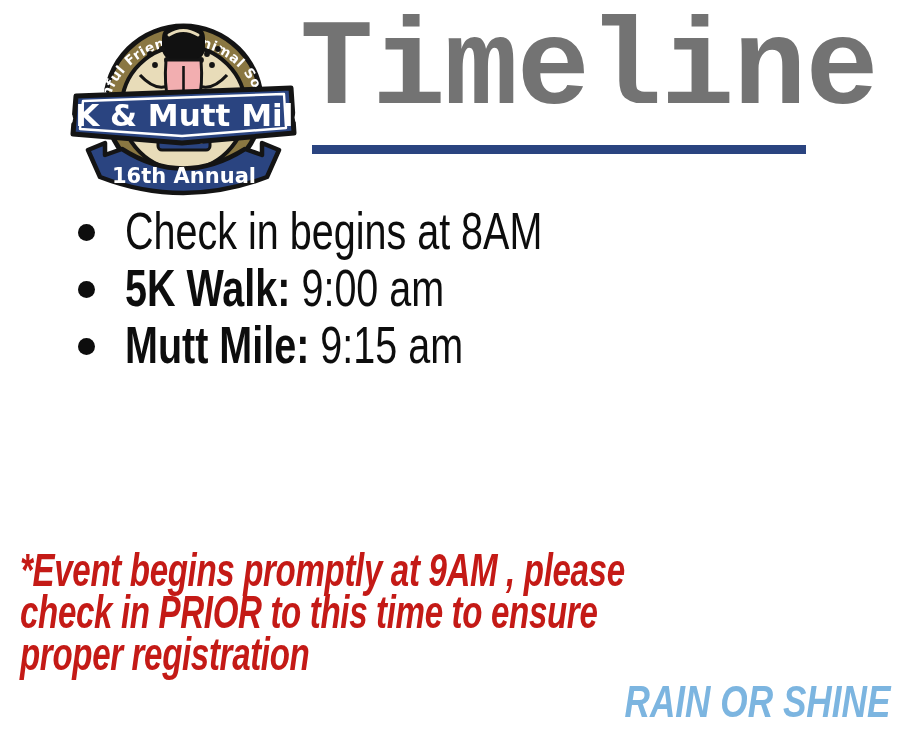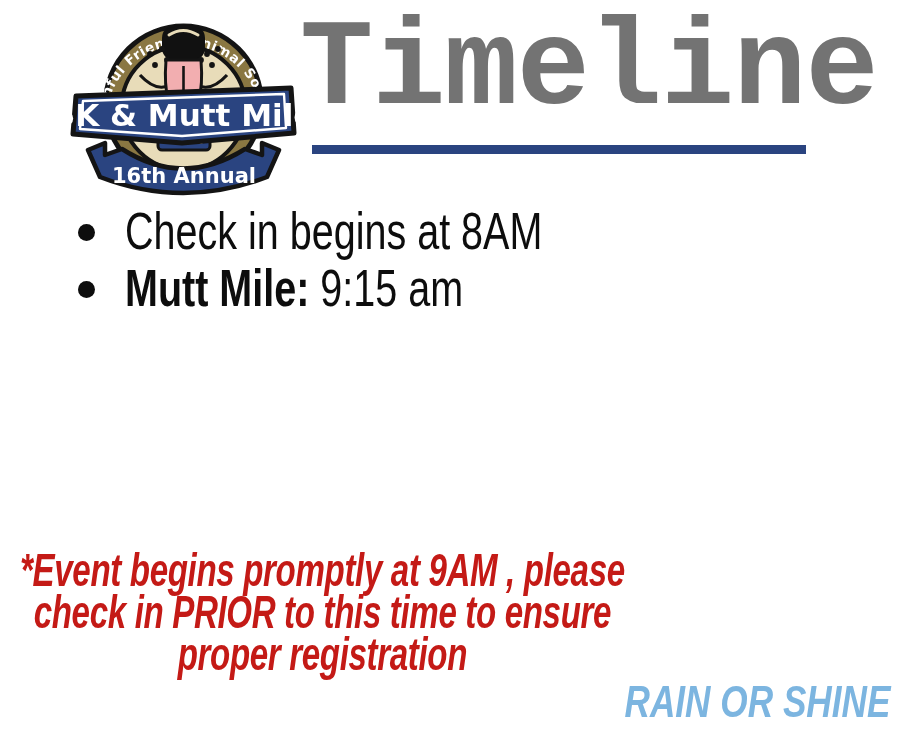--- a/index.html
+++ b/index.html
@@ -105,21 +105,20 @@
   .item-text .lbl { font-weight: bold; }
   .item-text .val { font-weight: normal; }
   .item-text.em { font-style: italic; font-weight: bold; }
 
   
   .notice {
     position: absolute;
     left: 20px;
     top: 549px;
     width: 840px;
-    text-align: center;
   }
   .notice-line {
     font-family: "Liberation Sans Narrow", "Liberation Sans", sans-serif;
     font-weight: bold;
     font-style: italic;
     font-size: 46px;
     line-height: 42px;
     color: #c41a16;
     transform: scaleX(0.72);
     transform-origin: left center;
@@ -203,20 +202,24 @@
     </div>
   </div>
 
   <ul class="timeline-list">
     <li class="timeline-item">
       <span class="bullet"></span>
       <span class="item-text"><span class="val">Check in begins at 8AM</span><span class="val"></span></span>
     </li>
     <li class="timeline-item">
       <span class="bullet"></span>
+      <span class="item-text"><span class="lbl">5K Walk:</span><span class="val"> 9:00 am</span></span>
+    </li>
+    <li class="timeline-item">
+      <span class="bullet"></span>
       <span class="item-text"><span class="lbl">Mutt Mile:</span><span class="val"> 9:15 am</span></span>
     </li>
   </ul>
 
   <div class="notice">
     <div class="notice-line">*Event begins promptly at 9AM , please</div>
     <div class="notice-line">check in PRIOR to this time to ensure</div>
     <div class="notice-line">proper registration</div>
   </div>
 

